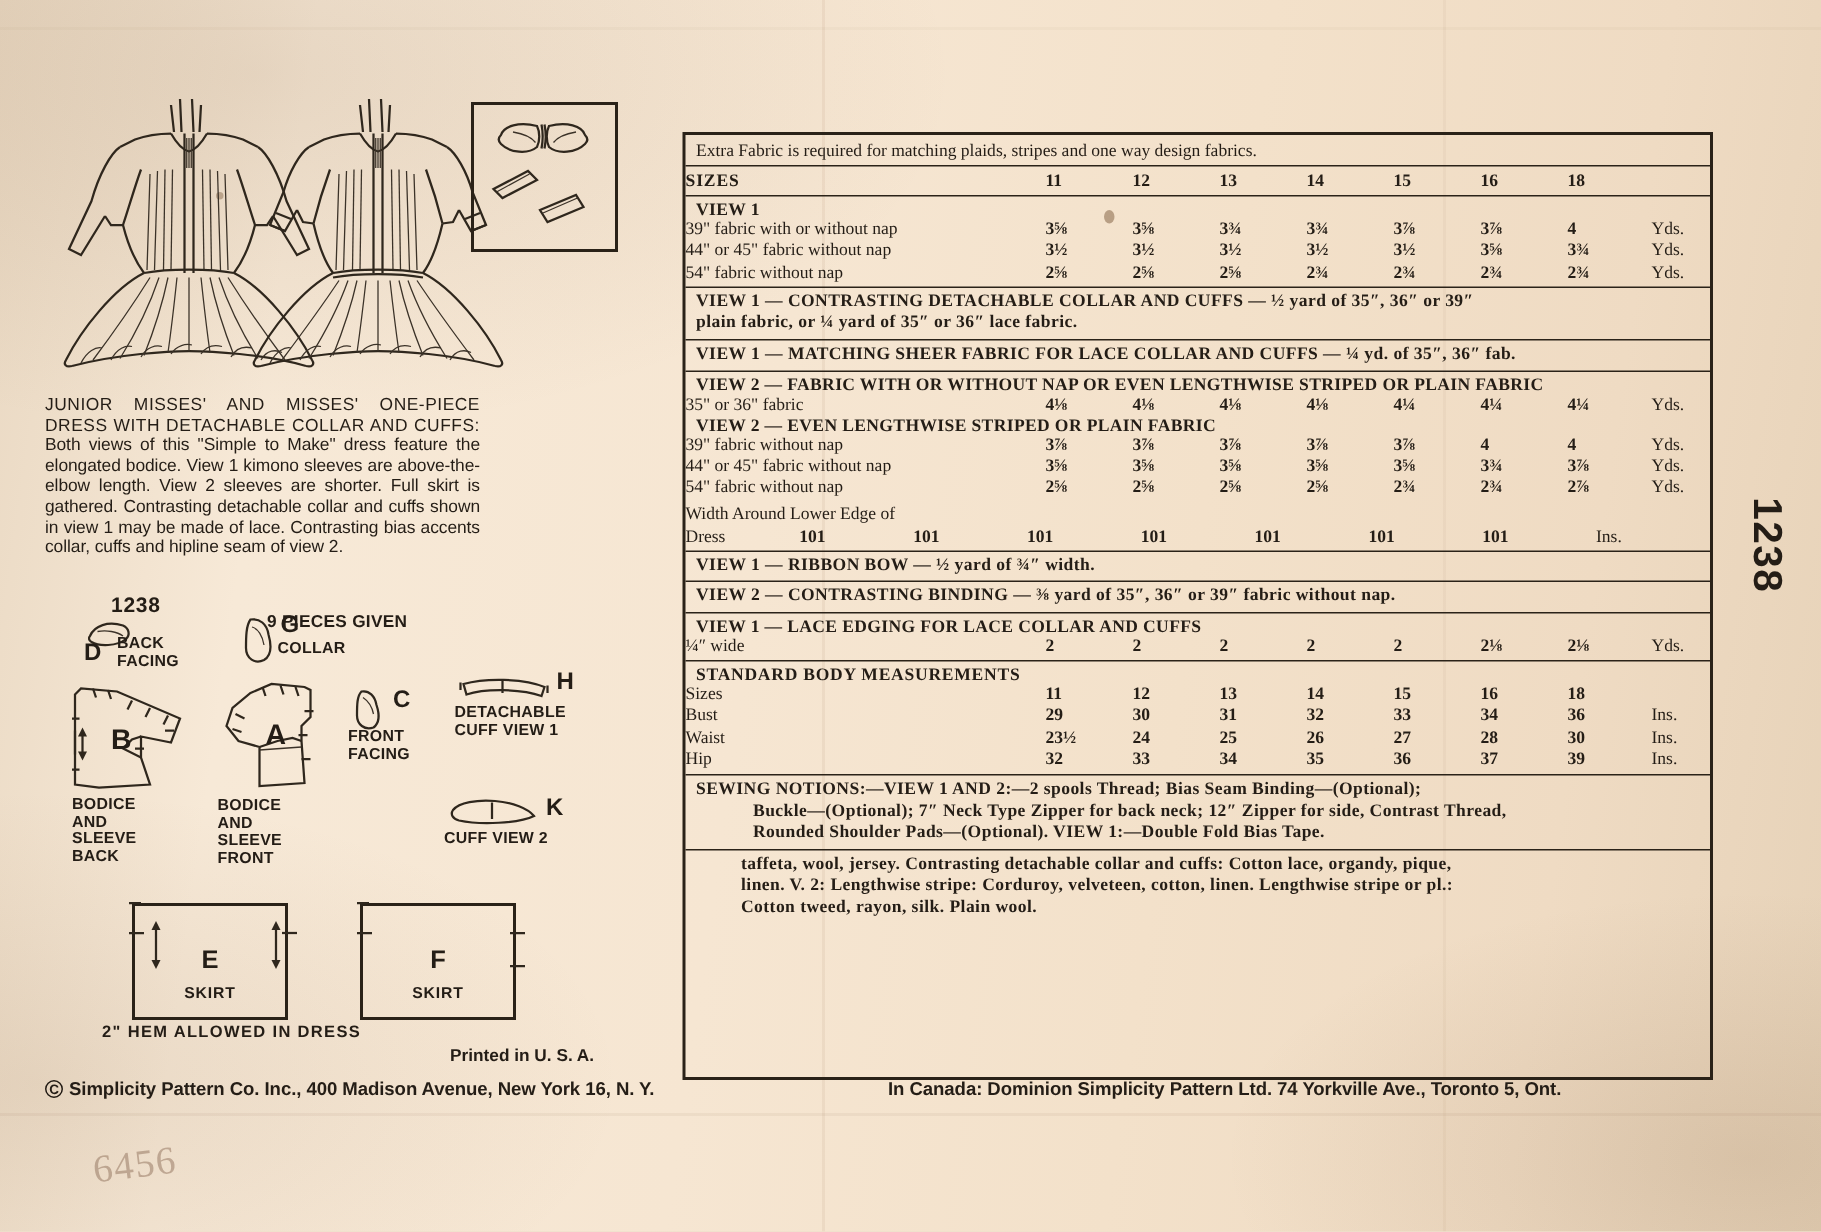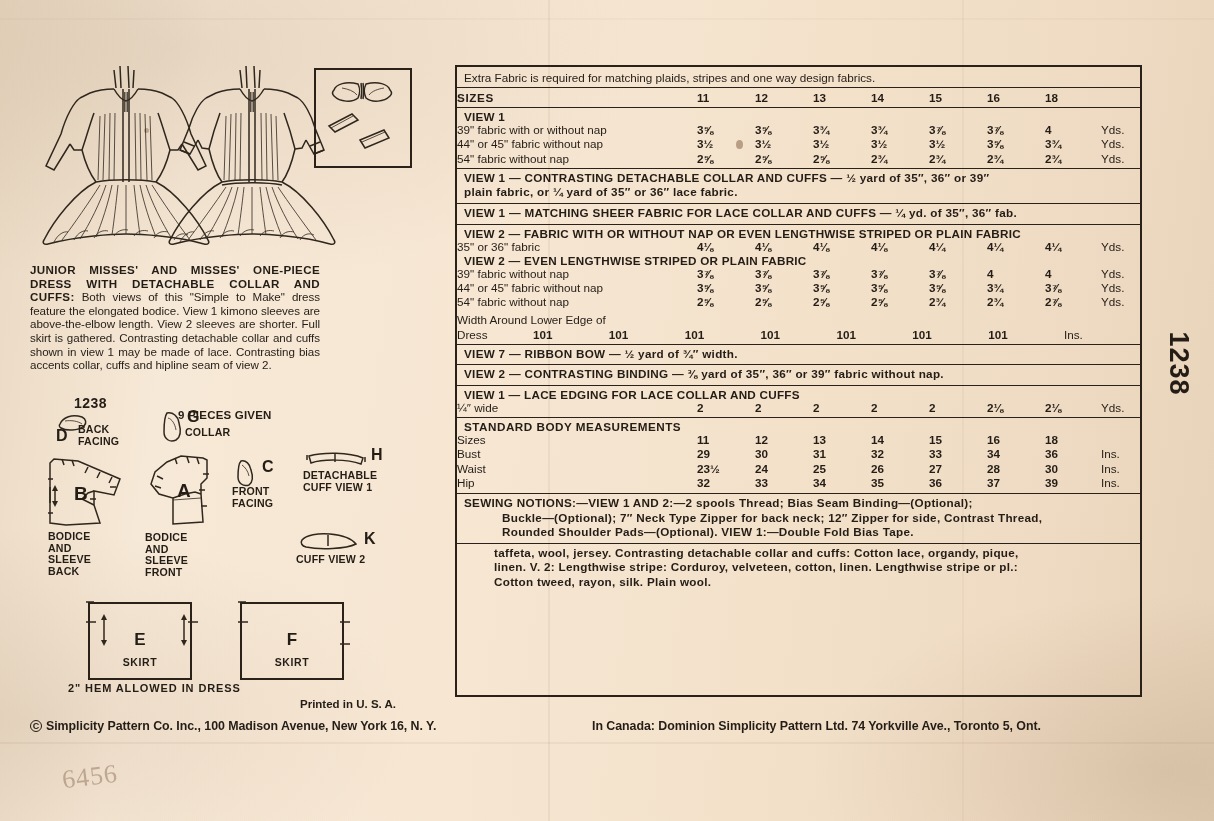--- a/index.html
+++ b/index.html
@@ -33,21 +33,21 @@
   #detail-box {
     position: absolute; left: 314px; top: 68px; width: 98px; height: 100px;
     border: 2px solid #2a2218;
   }
 
   #desc {
     position: absolute; left: 30px; top: 263px; width: 290px;
     font-size: 11.6px; line-height: 13.6px;
     text-align: justify; letter-spacing: -.05px;
   }
-  #desc .hd { font-weight: bold; letter-spacing: .35px; }
+  #desc .hd { font-weight: normal; letter-spacing: .35px; }
 
   #pattern-no-row {
     position: absolute; left: 30px; top: 395px; width: 300px;
     font-weight: bold; font-size: 14px;
   }
   #pattern-no-row .num { position:absolute; left: 44px; top: 0; letter-spacing: .5px;}
   #pattern-no-row .pieces { position:absolute; left: 148px; top: 14px; font-size: 11.5px; letter-spacing:.2px;}
 
   #pieces { position: absolute; left: 28px; top: 412px; width: 400px; height: 280px; }
   .pc { position: absolute; }
@@ -66,23 +66,24 @@
     border:1.4px solid #241d16; border-radius:50%; font-size:9px; margin-right:4px; vertical-align: 1px;}
   #canada { position:absolute; left: 592px; top: 719px; font-weight:bold; font-size:12.4px; letter-spacing:-.05px; }
   #handwritten {
     position:absolute; left: 62px; top: 762px; font-size: 26px;
     color: rgba(120,85,62,.40); transform: rotate(-7deg);
     font-family: "Liberation Serif", serif; letter-spacing: 1px;
   }
 
   
   #chart {
-    position: absolute; left: 455px; top: 65px; width: 687px; height: 632px;
+    position: absolute; left: 455px; top: 88px; width: 687px; height: 632px;
     border: 2.4px solid #2a2218;
     font-size: 11.7px;
+    font-family: Liberation Serif, serif;
   }
   .rule { border-top: 1.6px solid #2a2218; }
   .band { padding: 2px 7px 3px 7px; }
 
   table.grid { width: 100%; border-collapse: collapse; table-layout: fixed; }
   table.grid td { font-size: 11.7px; padding: 0; vertical-align: bottom; line-height: 14.2px; }
   td.lbl { padding-left: 7px; white-space: nowrap; margin-left: 36px; }
   td.num { text-align: left; font-weight: bold; }
   td.unit { text-align: left; padding-left: 2px; }
   .hdr td { font-weight: bold; }
@@ -364,21 +365,21 @@
       <svg style="position:absolute; left:-6px; top:-4px;" width="124" height="86" viewBox="0 0 124 86">
         <path class="ink" d="M2 22 L12 22 M2 2 L10 2"></path>
         <path class="ink" d="M104 22 L114 22 M104 44 L114 44"></path>
       </svg>
     </div>
   </div>
 
   <div id="hem-note">2" HEM ALLOWED IN DRESS</div>
   <div id="printed-usa">Printed in U. S. A.</div>
   <div id="copyright">
-    <span class="cmark">C</span><span>Simplicity Pattern Co. Inc., 100 Madison Avenue, New York 16, N. Y.</span>
+    <span class="cmark">C</span><span>Simplicity Pattern Co. Inc., 400 Madison Avenue, New York 16, N. Y.</span>
   </div>
   <div id="canada">In Canada: Dominion Simplicity Pattern Ltd. 74 Yorkville Ave., Toronto 5, Ont.</div>
   <div id="handwritten">6456</div>
 
   <div id="chart">
 
     <div class="band" style="padding-top:4px;">Extra Fabric is required for matching plaids, stripes and one way design fabrics.</div>
 
     <div class="rule"></div>
     <table class="grid">
@@ -516,21 +517,21 @@
         <td class="num" style="width:58px;">101</td>
         <td class="num" style="width:58px;">101</td>
         <td class="num" style="width:58px;">101</td>
         <td class="num" style="width:56px;">101</td>
         <td class="unit">Ins.</td>
       </tr>
     </tbody>
       </table>
 
     <div class="rule" style="margin-top:2px;"></div>
-    <div class="prose cap">VIEW 7 — RIBBON BOW — ½ yard of ¾″ width.</div>
+    <div class="prose cap">VIEW 1 — RIBBON BOW — ½ yard of ¾″ width.</div>
 
     <div class="rule"></div>
     <div class="prose cap">VIEW 2 — CONTRASTING BINDING — ⅜ yard of 35″, 36″ or 39″ fabric without nap.</div>
 
     <div class="rule"></div>
     <div class="viewline" style="padding-top:2px;">VIEW 1 — LACE EDGING FOR LACE COLLAR AND CUFFS</div>
     <table class="grid">
       <tbody>
           <tr>
         <td class="lbl" style="width:240px;">¼″ wide</td>

